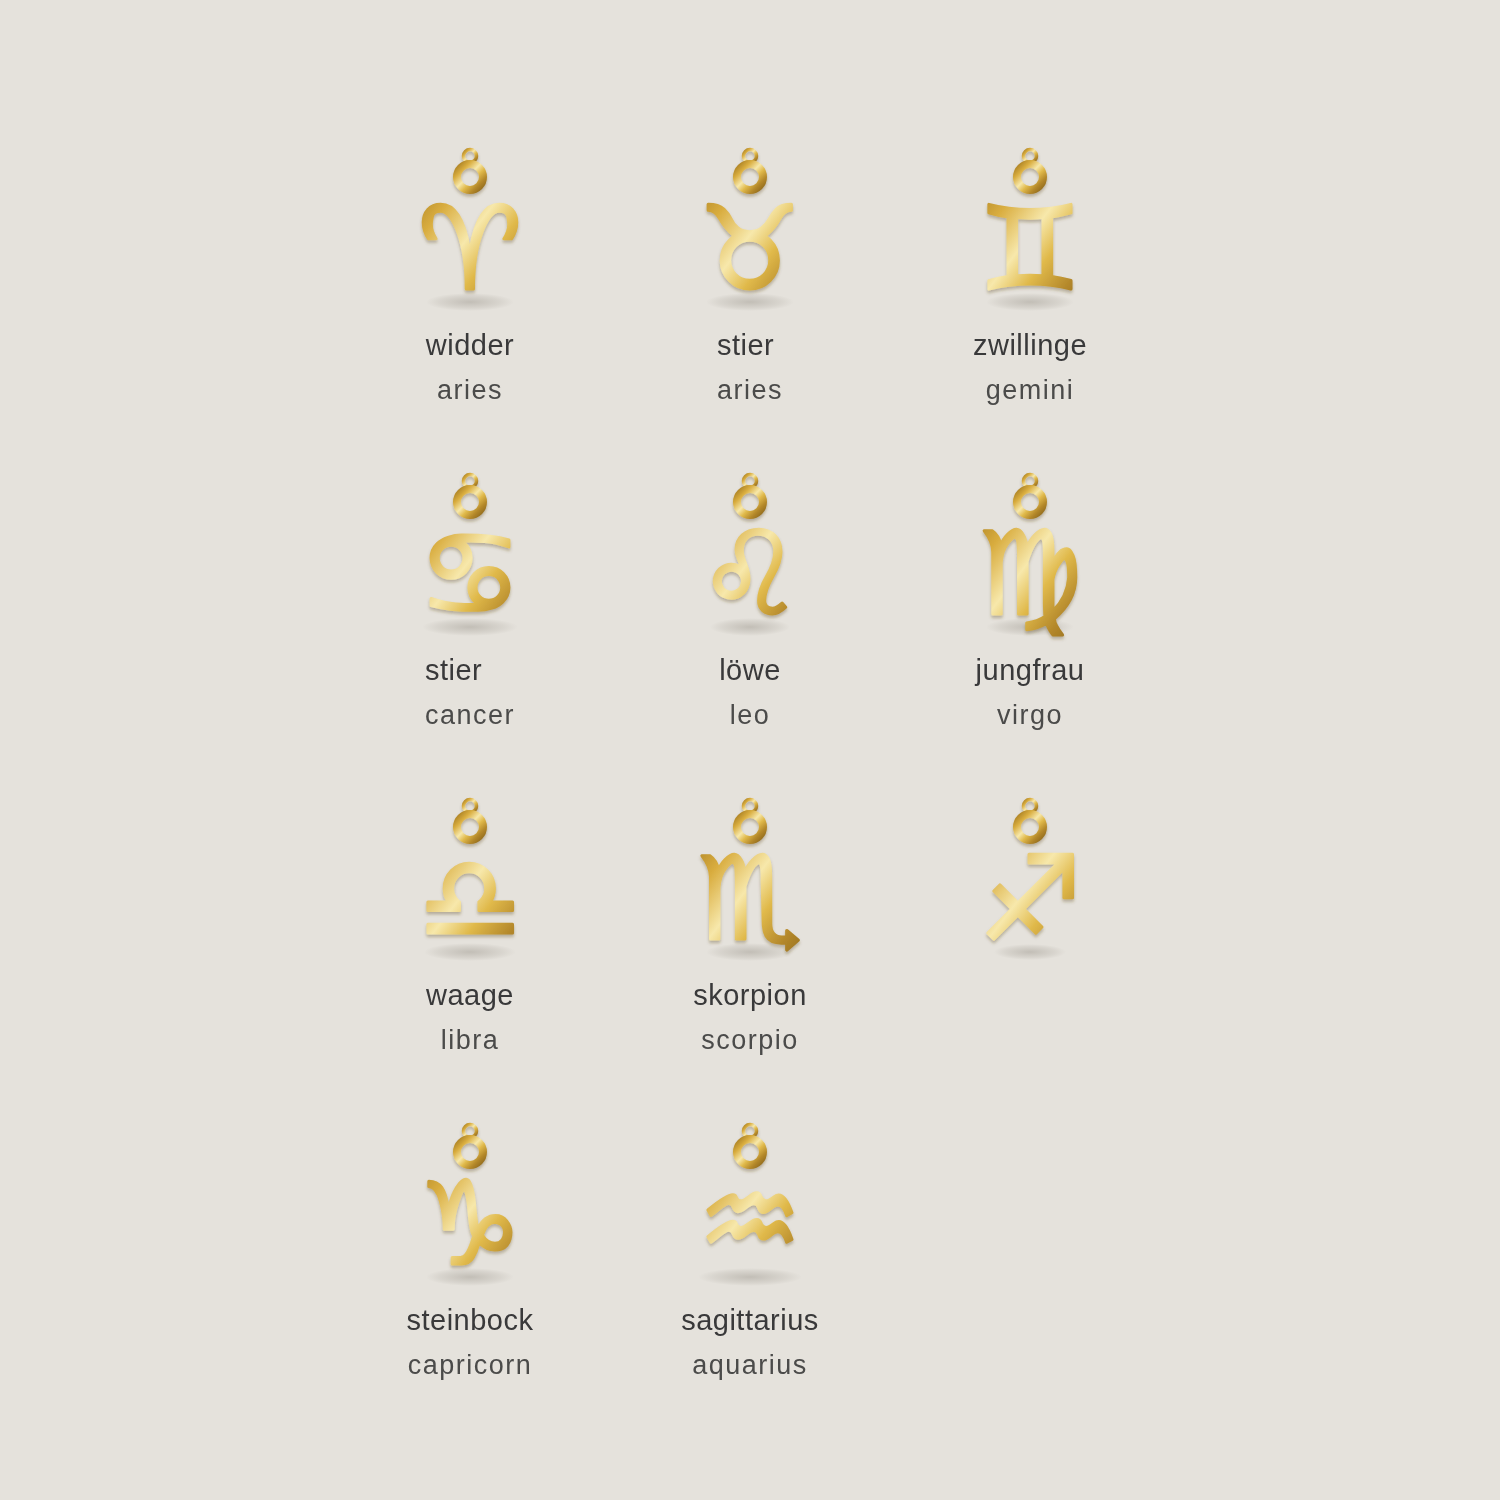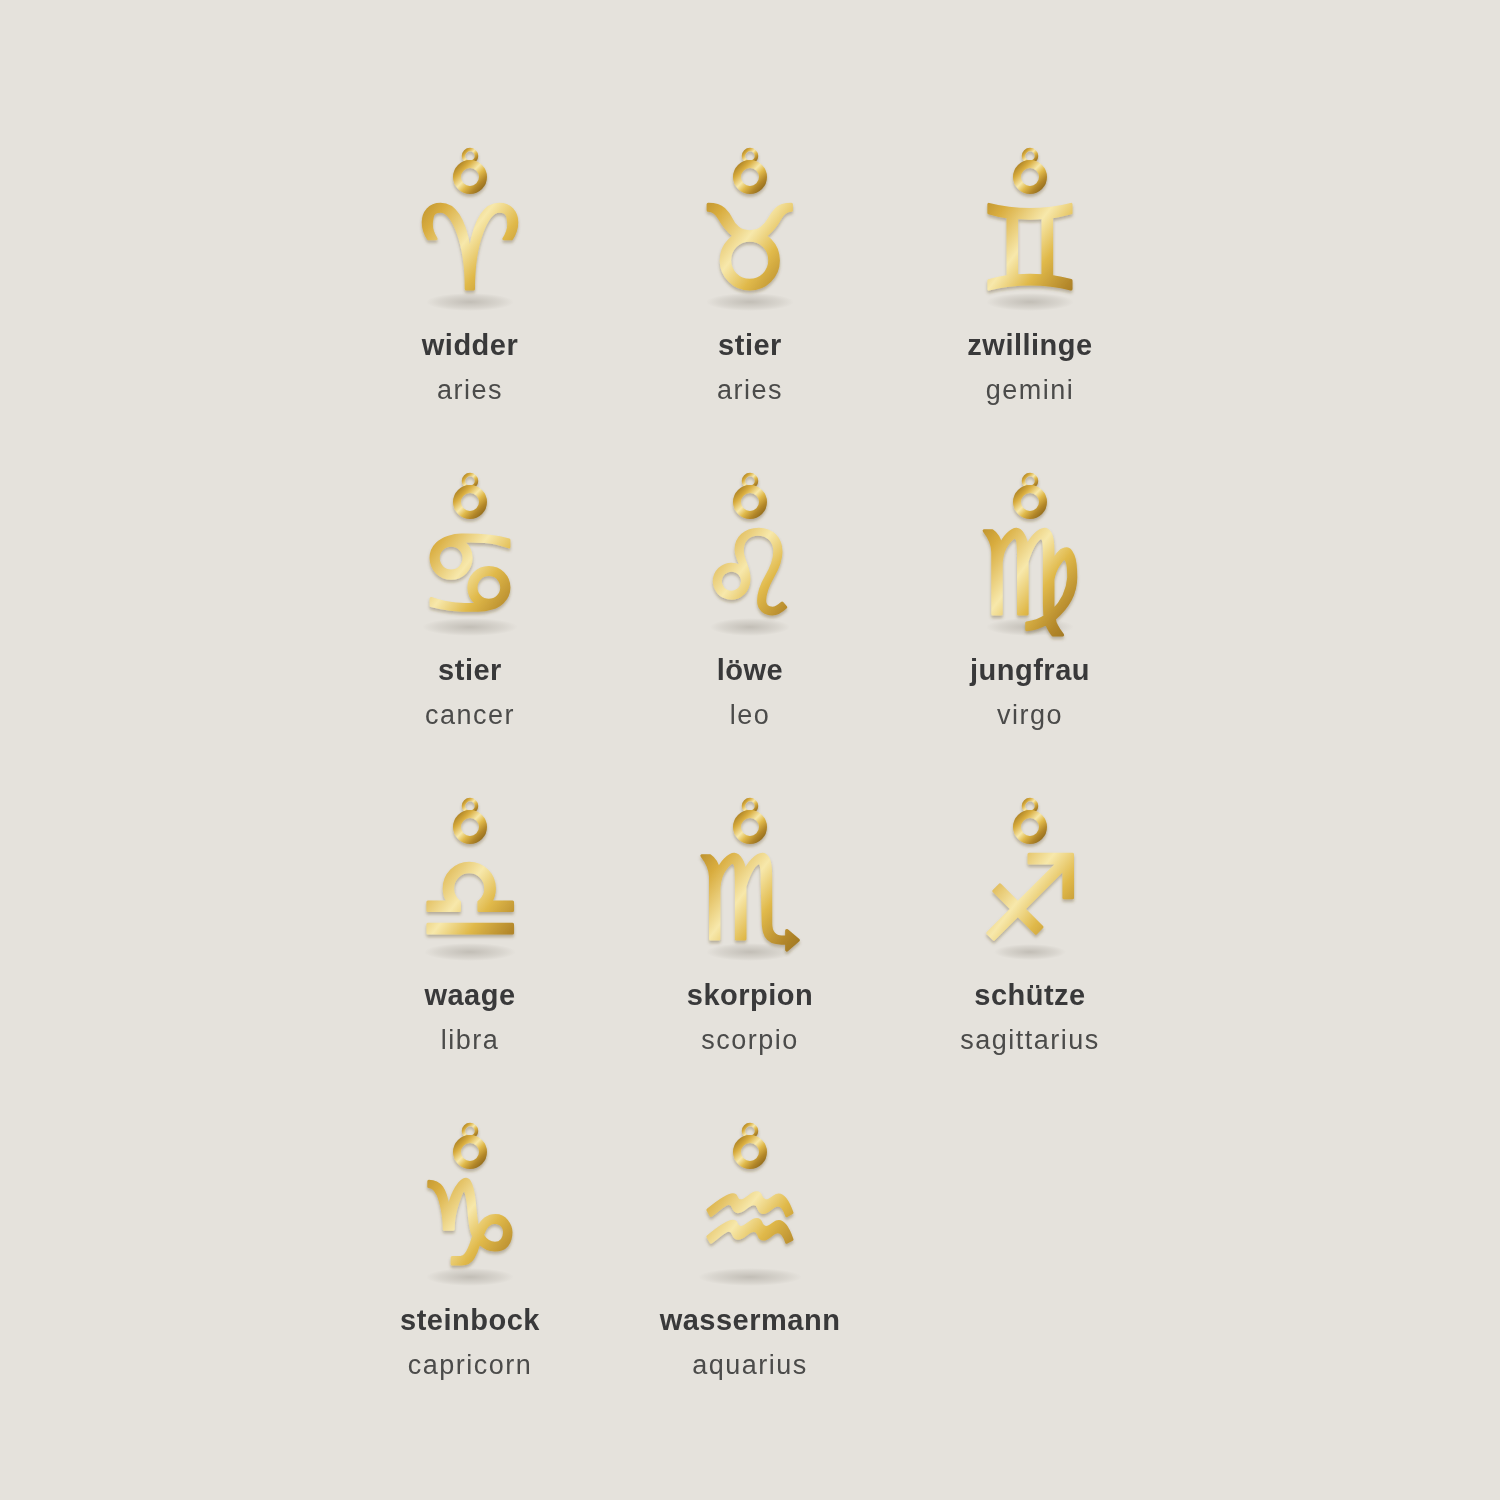--- a/index.html
+++ b/index.html
@@ -28,25 +28,25 @@
     align-items: center;
   }
   svg.charm {
     width: 130px;
     height: 172px;
     margin-bottom: 10px;
     overflow: visible;
   }
   .label-de {
     font-size: 29px;
-    font-weight: 700;
+    font-weight: 400;
     line-height: 36px;
     color: #39393a;
     letter-spacing: 0.5px;
-    text-align: center;
+    text-align: left;
   }
   .label-en {
     font-size: 27px;
     font-weight: 400;
     line-height: 34px;
     margin-top: 10px;
     color: #4b4b4a;
     letter-spacing: 1.5px;
     text-align: center;
   }
@@ -203,24 +203,20 @@
 
   <figure class="cell">
     <svg class="charm" viewBox="0 0 130 172">
       <ellipse cx="65" cy="157" rx="36" ry="8" fill="url(#groundShadow)"></ellipse>
       <g filter="url(#softDepth)">
         <circle cx="65" cy="11" r="6.5" fill="none" stroke="url(#goldGrad)" stroke-width="3.5"></circle>
         <circle cx="65" cy="32" r="13" fill="none" stroke="url(#goldGrad)" stroke-width="8"></circle>
         <text class="glyph" x="65" y="144" text-anchor="middle" font-size="116" fill="url(#goldGrad)" stroke="url(#goldGrad)" stroke-width="3" stroke-linejoin="round">♐</text>
       </g>
     </svg>
-    <figcaption>
-      <div class="label-de">schütze</div>
-      <div class="label-en">sagittarius</div>
-    </figcaption>
   </figure>
 
   <figure class="cell">
     <svg class="charm" viewBox="0 0 130 172">
       <ellipse cx="65" cy="157" rx="44" ry="9" fill="url(#groundShadow)"></ellipse>
       <g filter="url(#softDepth)">
         <circle cx="65" cy="11" r="6.5" fill="none" stroke="url(#goldGrad)" stroke-width="3.5"></circle>
         <circle cx="65" cy="32" r="13" fill="none" stroke="url(#goldGrad)" stroke-width="8"></circle>
         <text class="glyph" x="65" y="144" text-anchor="middle" font-size="116" fill="url(#goldGrad)" stroke="url(#goldGrad)" stroke-width="3" stroke-linejoin="round">♑</text>
       </g>
@@ -234,19 +230,19 @@
   <figure class="cell">
     <svg class="charm" viewBox="0 0 130 172">
       <ellipse cx="65" cy="157" rx="52" ry="9" fill="url(#groundShadow)"></ellipse>
       <g filter="url(#softDepth)">
         <circle cx="65" cy="11" r="6.5" fill="none" stroke="url(#goldGrad)" stroke-width="3.5"></circle>
         <circle cx="65" cy="32" r="13" fill="none" stroke="url(#goldGrad)" stroke-width="8"></circle>
         <text class="glyph" x="65" y="140" text-anchor="middle" font-size="116" fill="url(#goldGrad)" stroke="url(#goldGrad)" stroke-width="3" stroke-linejoin="round">♒</text>
       </g>
     </svg>
     <figcaption>
-      <div class="label-de">wassermann</div>
+      <div class="label-de">sagittarius</div>
       <div class="label-en">aquarius</div>
     </figcaption>
   </figure>
 
 
 </div>
 
 </body></html>

